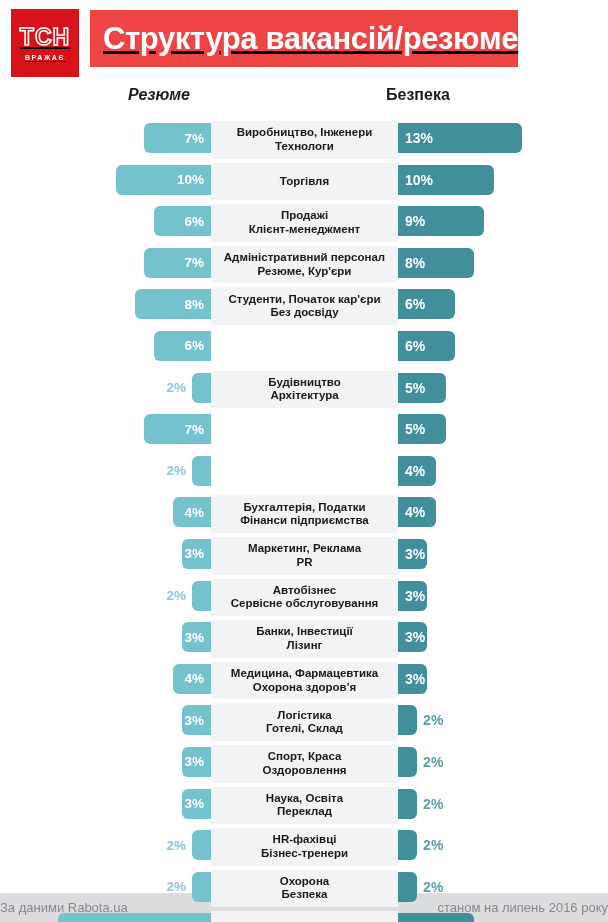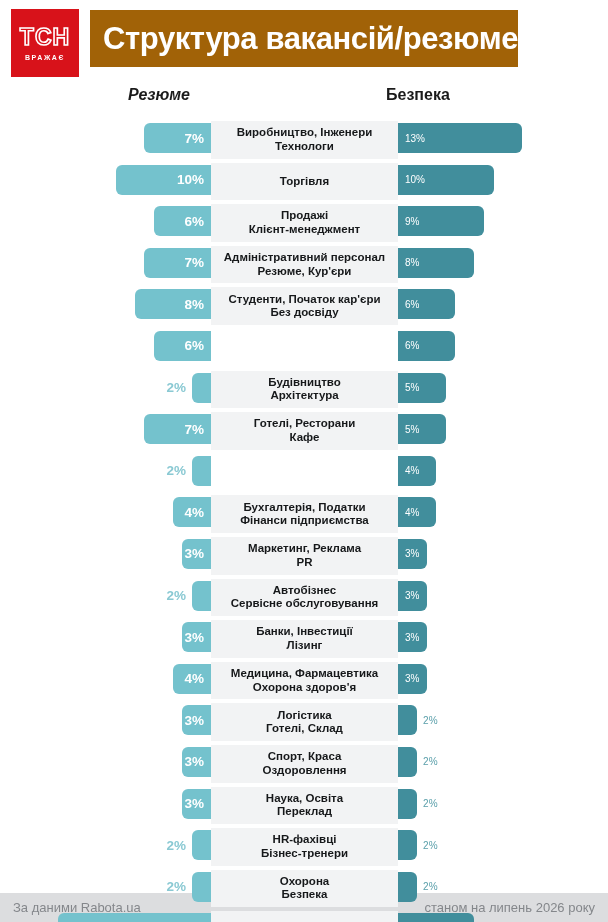--- a/index.html
+++ b/index.html
@@ -20,20 +20,21 @@
   }
 
   
   .header {
     position: absolute;
     left: 0; top: 0;
     width: 516px;
     height: 80px;
     display: flex;
     align-items: flex-start;
+    text-decoration: underline;
   }
 
   .logo {
     width: 68px;
     height: 68px;
     margin-left: 11px;
     margin-top: 9px;
     background: #d8121a;
     display: flex;
     flex-direction: column;
@@ -57,21 +58,21 @@
     color: #ffffff;
     line-height: 1;
   }
 
   .title-bar {
     margin-left: 11px;
     margin-top: 10px;
     height: 57px;
     flex: 1 1 auto;
     margin-right: 9px;
-    background: #a16207;
+    background: #ef4444;
     display: flex;
     align-items: center;
     padding-left: 13px;
   }
   .title-text {
     color: #ffffff;
     font-size: 31px;
     font-weight: bold;
     letter-spacing: -0.4px;
     white-space: nowrap;
@@ -168,22 +169,22 @@
     height: 30px;
     background: #418e9c;
     border-radius: 0 6px 6px 0;
     display: flex;
     align-items: center;
     justify-content: flex-start;
     padding-left: 7px;
     z-index: 2;
   }
   .bar-right .val {
-    font-size: 10px;
-    font-weight: normal;
+    font-size: 14px;
+    font-weight: bold;
     color: #ffffff;
     white-space: nowrap;
   }
   .bar-right.outside {
     padding-left: 0;
   }
   .bar-right.outside .val {
     position: absolute;
     left: 100%;
     margin-left: 6px;
@@ -193,21 +194,21 @@
   
   .footer {
     position: absolute;
     left: 0; bottom: 0;
     width: 608px;
     height: 29px;
     background: #dcdddf;
     display: flex;
     align-items: center;
     justify-content: space-between;
-    padding: 0 13px;
+    padding: 0 0;
   }
   .footer span {
     font-size: 13px;
     color: #84878b;
     white-space: nowrap;
   }
 </style>
 </head>
 <body>
 
@@ -300,23 +301,20 @@
           <div class="center-label"><span>Будівництво</span><br><span>Архітектура</span></div>
         </div>
         <div class="bar-right" style="width: 47.75px;">
           <span class="val">5%</span>
         </div>
       </div>
       <div class="row">
         <div class="bar-left" style="width: 66.85px;">
           <span class="val">7%</span>
         </div>
-        <div class="center-strip">
-          <div class="center-label"><span>Готелі, Ресторани</span><br><span>Кафе</span></div>
-        </div>
         <div class="bar-right" style="width: 47.75px;">
           <span class="val">5%</span>
         </div>
       </div>
       <div class="row">
         <div class="bar-left outside" style="width: 19.1px;">
           <span class="val">2%</span>
         </div>
         <div class="bar-right" style="width: 38.2px;">
           <span class="val">4%</span>
@@ -438,16 +436,16 @@
         </div>
         <div class="center-strip"></div>
         <div class="bar-right" style="width: 76.4px;">
           <span class="val">8%</span>
         </div>
       </div>
     </div>
 
   <div class="footer">
     <span>За даними Rabota.ua</span>
-    <span>станом на липень 2026 року</span>
+    <span>станом на липень 2016 року</span>
   </div>
 
 </div>
 
 </body></html>

